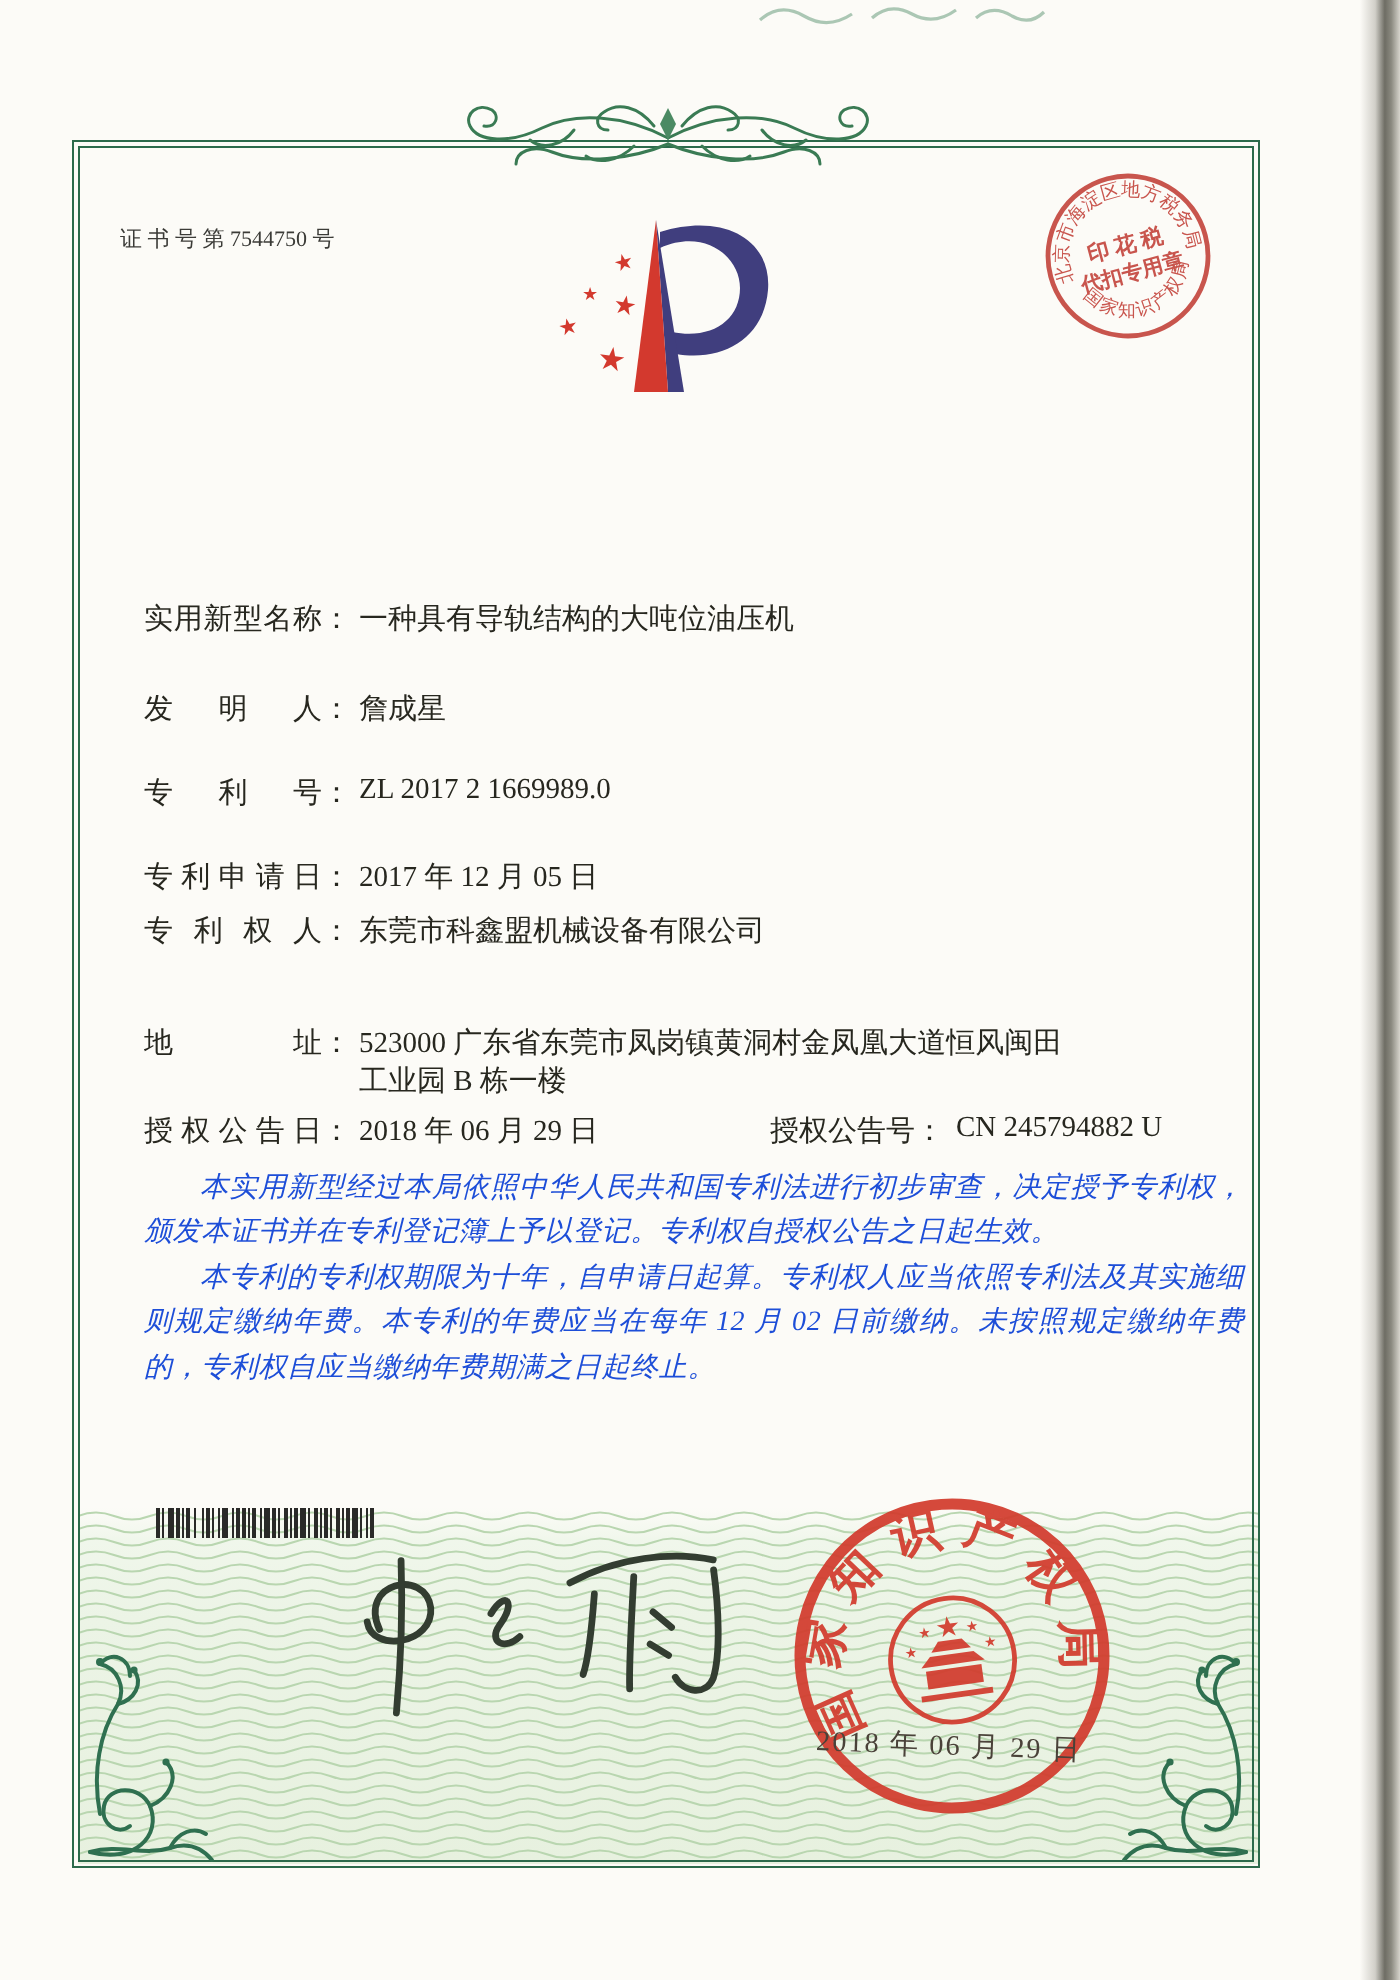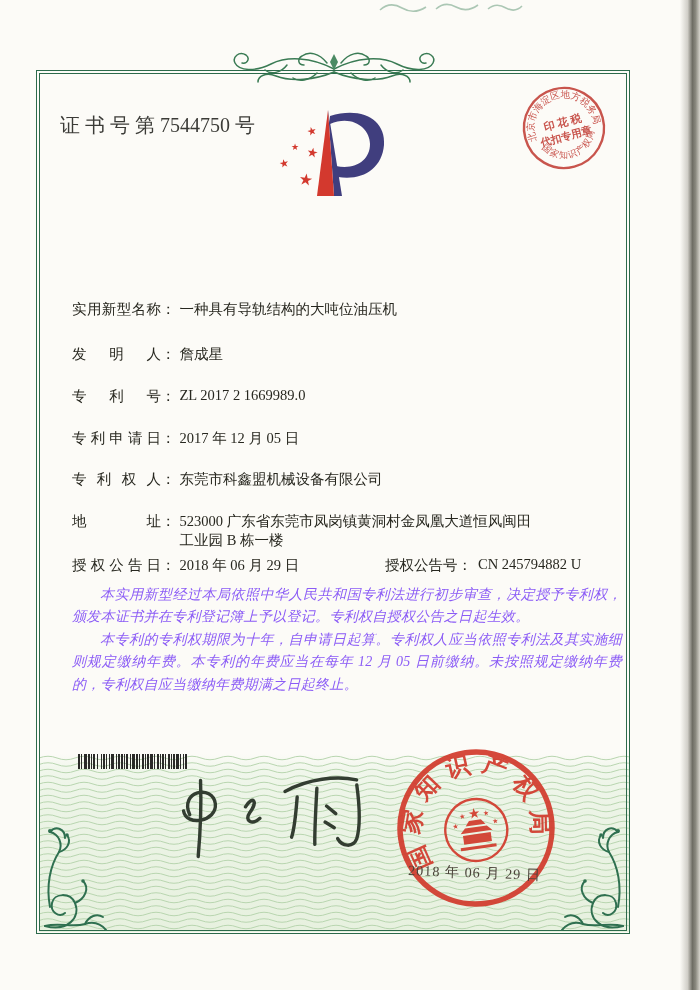--- a/index.html
+++ b/index.html
@@ -17,39 +17,39 @@
          border:1.6px solid #2c6a4b;box-sizing:border-box;pointer-events:none;}
   .frame-inner{position:absolute;inset:2px;border:1px solid #35725333;
          outline:1px solid #2c6a4b;outline-offset:-1px;}
 
   .ornament-top{position:absolute;left:229px;top:49px;width:210px;height:38px;}
   .corner{position:absolute;width:72px;height:128px;}
   .corner.br{left:559px;top:806px;}
   .corner.bl{left:37px;top:806px;transform:scaleX(-1);}
   .top-artifact{position:absolute;left:376px;top:0;width:150px;height:14px;opacity:.5;}
 
-  .cert-no{position:absolute;left:60px;top:112px;font-size:20px;color:#3b3b37;}
+  .cert-no{position:absolute;left:60px;top:112px;font-size:11px;color:#3b3b37;}
   .logo{position:absolute;left:268px;top:104px;width:164px;height:116px;}
   .tax-stamp{position:absolute;left:512px;top:76px;width:104px;height:104px;opacity:.93;}
 
   .title{position:absolute;left:36px;top:206px;width:594px;margin:0;text-align:center;
          font-size:30px;font-weight:700;letter-spacing:9px;text-indent:9px;color:#343f39;}
 
   .fields{position:absolute;left:72px;top:0;width:552px;}
   .row{position:absolute;left:0;display:flex;align-items:flex-start;font-size:14.5px;color:#27271f;}
   .lbl{display:inline-block;width:89px;text-align:justify;text-align-last:justify;
        -moz-text-align-last:justify;flex:none;}
   .colon{flex:none;margin-right:4px;}
   .val{flex:none;max-width:452px;}
   .val.pre{white-space:pre-line;width:452px;}
   .pair2{position:absolute;left:313px;top:0;display:flex;}
   .pair2 .colon{margin-right:6px;}
 
   .paras{position:absolute;left:72px;top:584px;width:550px;font-size:14px;line-height:1.6;
-         color:#8b5cf6;text-align:justify;font-style:italic;}
+         color:#1d4ed8;text-align:justify;font-style:italic;}
   .paras p{margin:0;text-indent:2em;letter-spacing:.3px;}
 
   .barcode{position:absolute;left:78px;top:754px;width:178px;height:15px;display:flex;align-items:stretch;}
   .barcode span{display:block;height:100%;}
   .barcode .b{background:#2a2a28;}
 
   .director{position:absolute;left:86px;top:803px;font-size:15.5px;letter-spacing:3px;color:#2c2c27;}
   .director div{margin-bottom:9px;}
   .signature{position:absolute;left:160px;top:770px;width:218px;height:102px;transform:rotate(-2deg);}
 
@@ -173,21 +173,21 @@
     <div class="row" style="top:387px">
       <span class="lbl">专利号</span>
         <span class="colon">：</span>
       <span class="val">ZL 2017 2 1669989.0</span>
     </div>
     <div class="row" style="top:429px">
       <span class="lbl">专利申请日</span>
         <span class="colon">：</span>
       <span class="val">2017 年 12 月 05 日</span>
     </div>
-    <div class="row" style="top:470px">
+    <div class="row" style="top:456px">
       <span class="lbl">专利权人</span>
         <span class="colon">：</span>
       <span class="val">东莞市科鑫盟机械设备有限公司</span>
     </div>
     <div class="row" style="top:512px">
       <span class="lbl">地址</span>
         <span class="colon">：</span>
       <span class="val pre">523000 广东省东莞市凤岗镇黄洞村金凤凰大道恒风闽田
 工业园 B 栋一楼</span>
     </div>
@@ -198,21 +198,21 @@
       <span class="pair2">
         <span>授权公告号</span>
           <span class="colon">：</span>
         <span class="val">CN 245794882 U</span>
       </span>
     </div>
   </div>
 
   <div class="paras">
     <p>本实用新型经过本局依照中华人民共和国专利法进行初步审查，决定授予专利权，颁发本证书并在专利登记簿上予以登记。专利权自授权公告之日起生效。</p>
-    <p>本专利的专利权期限为十年，自申请日起算。专利权人应当依照专利法及其实施细则规定缴纳年费。本专利的年费应当在每年 12 月 05 日前缴纳。未按照规定缴纳年费的，专利权自应当缴纳年费期满之日起终止。</p>
+    <p>本专利的专利权期限为十年，自申请日起算。专利权人应当依照专利法及其实施细则规定缴纳年费。本专利的年费应当在每年 12 月 02 日前缴纳。未按照规定缴纳年费的，专利权自应当缴纳年费期满之日起终止。</p>
   </div>
 
   <div class="barcode">
       <span class="b" style="width: 2px;"></span>
       <span style="width: 1px;"></span>
       <span class="b" style="width: 1px;"></span>
       <span style="width: 2px;"></span>
       <span class="b" style="width: 3px;"></span>
       <span style="width: 1px;"></span>
       <span class="b" style="width: 2px;"></span>

